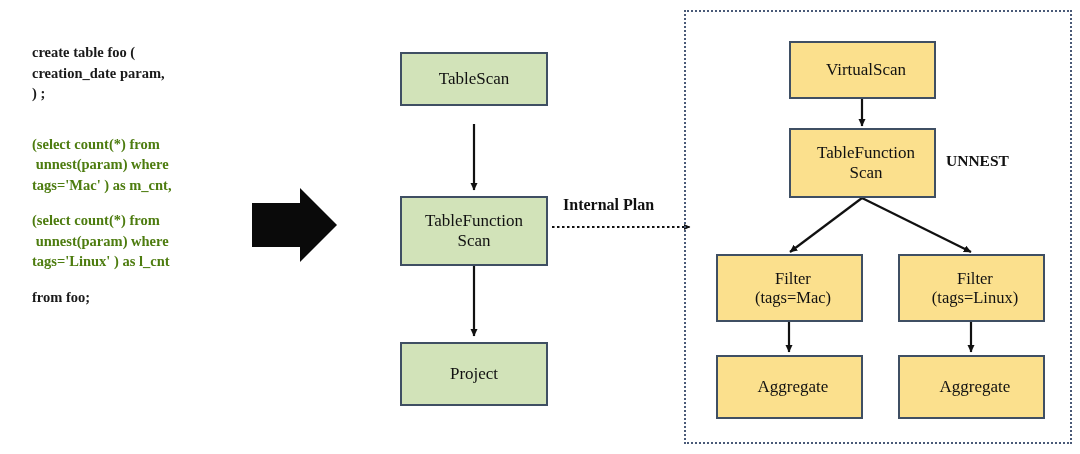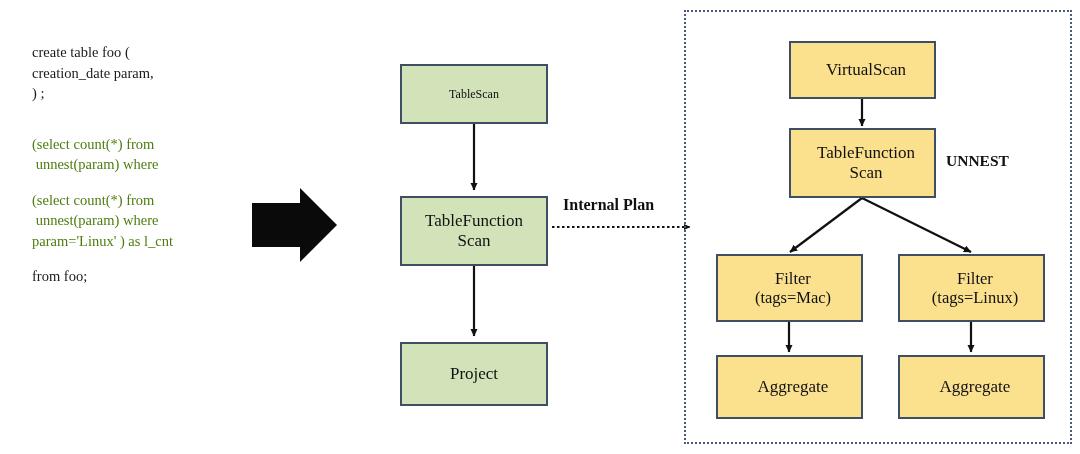--- a/index.html
+++ b/index.html
@@ -20,20 +20,21 @@
     width: 1080px;
     height: 454px;
   }
 
   
   .sql-panel {
     position: absolute;
     left: 32px;
     top: 42px;
     width: 350px;
+    font-weight: bold;
   }
   .sql-line {
     font-family: "Liberation Serif", serif;
     font-size: 14.5px;
     line-height: 20.5px;
     color: #1a1a1a;
     white-space: pre;
   }
   .sql-line.orange {
     color: #4d7c0f;
@@ -130,29 +131,30 @@
   </svg>
 
   <div class="sql-panel">
     <div class="sql-line">create table foo (</div>
     <div class="sql-line">creation_date param,</div>
     <div class="sql-line">) ;</div>
     <div class="sql-gap"></div>
     <div class="sql-gap"></div>
     <div class="sql-line orange">(select count(*) from</div>
     <div class="sql-line orange"> unnest(param) where</div>
+    <div class="sql-line orange">tags='Mac' ) as m_cnt,</div>
     <div class="sql-gap"></div>
     <div class="sql-line orange">(select count(*) from</div>
     <div class="sql-line orange"> unnest(param) where</div>
-    <div class="sql-line orange">param='Linux' ) as l_cnt</div>
+    <div class="sql-line orange">tags='Linux' ) as l_cnt</div>
     <div class="sql-gap"></div>
     <div class="sql-line">from foo;</div>
   </div>
 
-  <div class="node green" style="left:400px; top:64px; width:148px; height:60px; font-size:12px;">
+  <div class="node green" style="left:400px; top:52px; width:148px; height:54px; font-size:17px;">
     <span class="node-label">TableScan</span>
   </div>
 
   <div class="node green" style="left:400px; top:196px; width:148px; height:70px; font-size:17px;">
     <span class="node-label">TableFunction
 Scan</span>
   </div>
 
   <div class="node green" style="left:400px; top:342px; width:148px; height:64px; font-size:17px;">
     <span class="node-label">Project</span>

